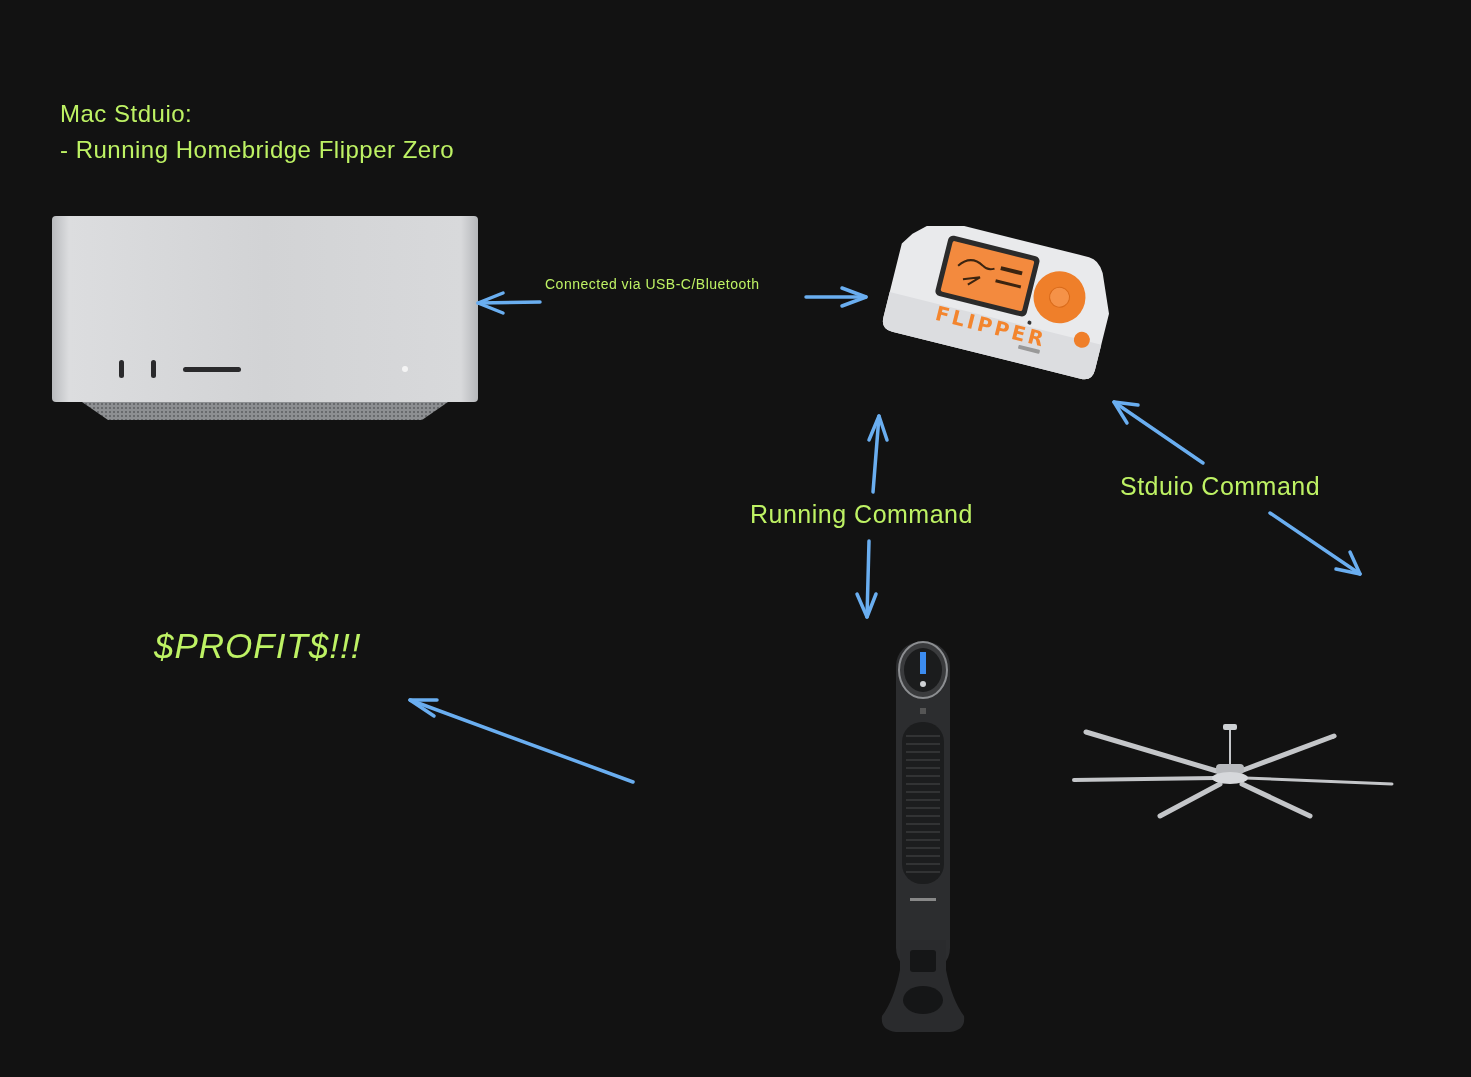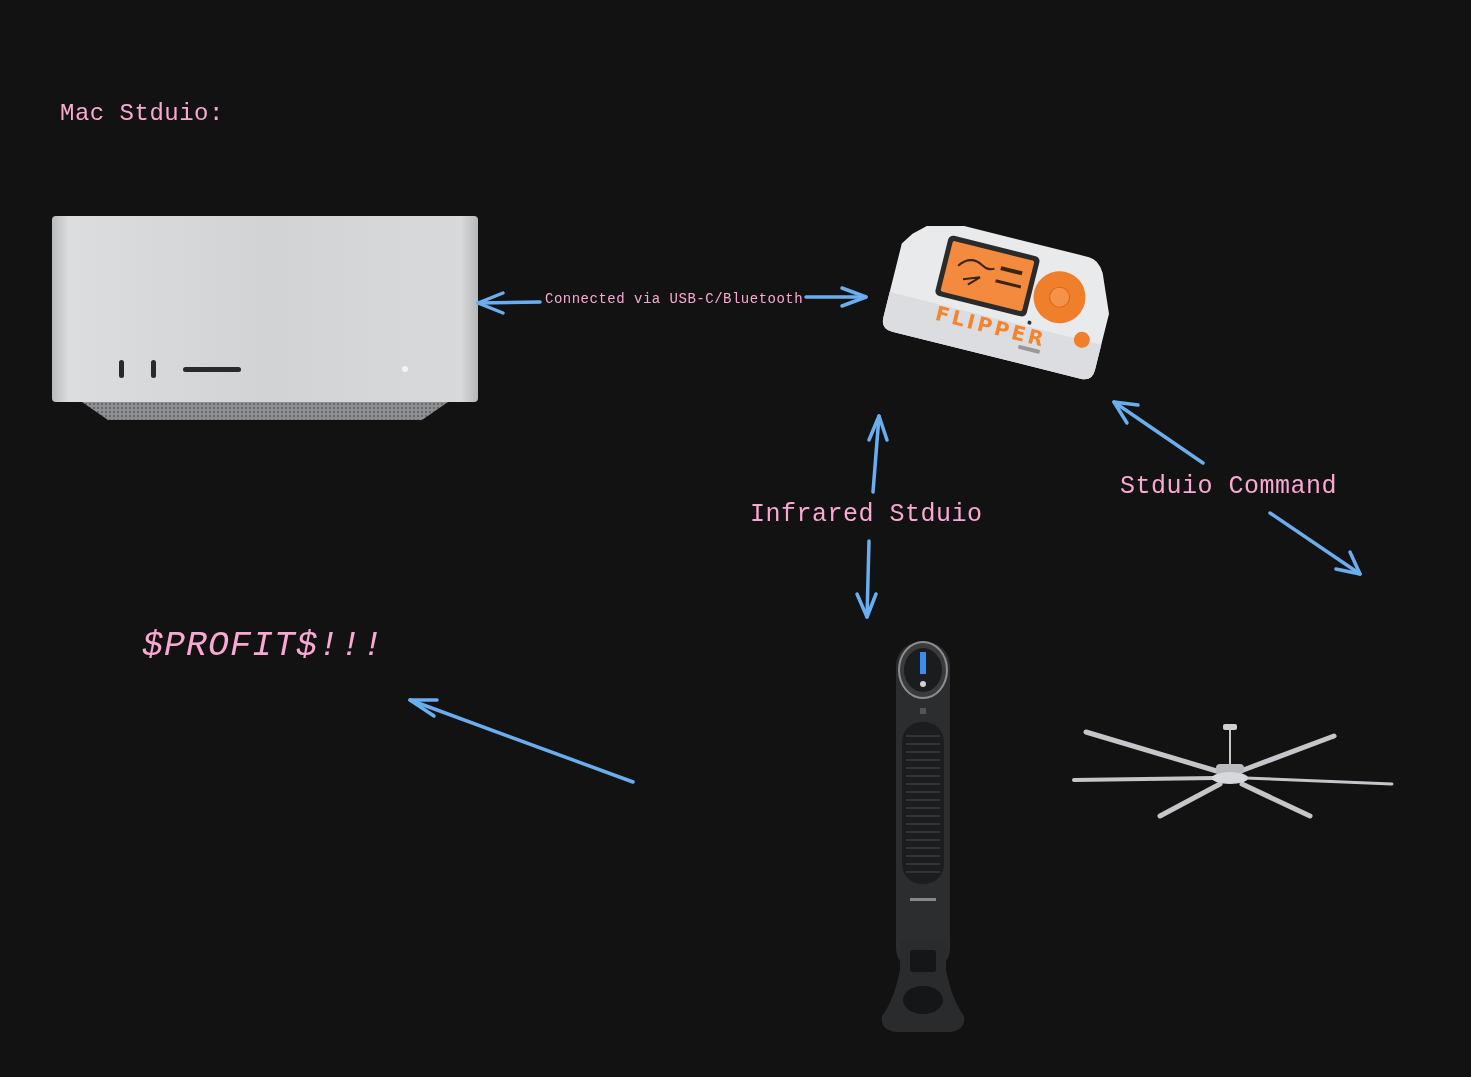--- a/index.html
+++ b/index.html
@@ -4,39 +4,40 @@
   <style>
     html, body { margin: 0; padding: 0; }
     body {
       width: 1471px; height: 1077px;
       background: #121212;
       position: relative; overflow: hidden;
       font-family: "DejaVu Sans", sans-serif;
     }
     .label {
       position: absolute;
-      color: #f9a8d4;
-      font-family: Liberation Mono, monospace;
+      color: #bef264;
+      font-family: Liberation Sans, sans-serif;
       white-space: nowrap;
       letter-spacing: 0.5px;
     }
     .mac-note { left: 60px; top: 96px; font-size: 24px; line-height: 36px; }
     .mac-note div { height: 36px; }
-    .usb-label { left: 545px; top: 291px; font-size: 14px; }
+    .usb-label { left: 545px; top: 276px; font-size: 14px; }
     .ir-label { left: 750px; top: 500px; font-size: 25px; }
     .subghz-label { left: 1120px; top: 472px; font-size: 25px; }
-    .profit-label { left: 142px; top: 626px; font-size: 35px; font-style: italic; letter-spacing: 1px; }
+    .profit-label { left: 154px; top: 626px; font-size: 35px; font-style: italic; letter-spacing: 1px; }
     .device { position: absolute; }
     #arrows { position: absolute; left: 0; top: 0; }
   </style>
 </head>
 <body>
 
 <div class="label mac-note">
   <div>Mac Stduio:</div>
+  <div>- Running Homebridge Flipper Zero</div>
 </div>
 
 <div class="device" style="left:52px; top:214px; width:426px; height:206px;">
   <svg width="426" height="206" viewBox="0 0 426 206">
     <defs>
       <linearGradient id="macBody" x1="0" y1="0" x2="1" y2="0">
         <stop offset="0" stop-color="#b9bbbe"></stop>
         <stop offset="0.04" stop-color="#dcdddf"></stop>
         <stop offset="0.5" stop-color="#d2d3d5"></stop>
         <stop offset="0.96" stop-color="#d8d9db"></stop>
@@ -164,15 +165,15 @@
     </g>
 
     <g>
       <line x1="633" y1="782" x2="410" y2="700"></line>
       <polyline points="434,716 410,700 437,700"></polyline>
     </g>
   </g>
 </svg>
 
 <div class="label usb-label">Connected via USB-C/Bluetooth</div>
-<div class="label ir-label">Infrared Stduio</div>
+<div class="label ir-label">Running Command</div>
 <div class="label subghz-label">Stduio Command</div>
 <div class="label profit-label">$PROFIT$!!!</div>
 
 </body></html>

